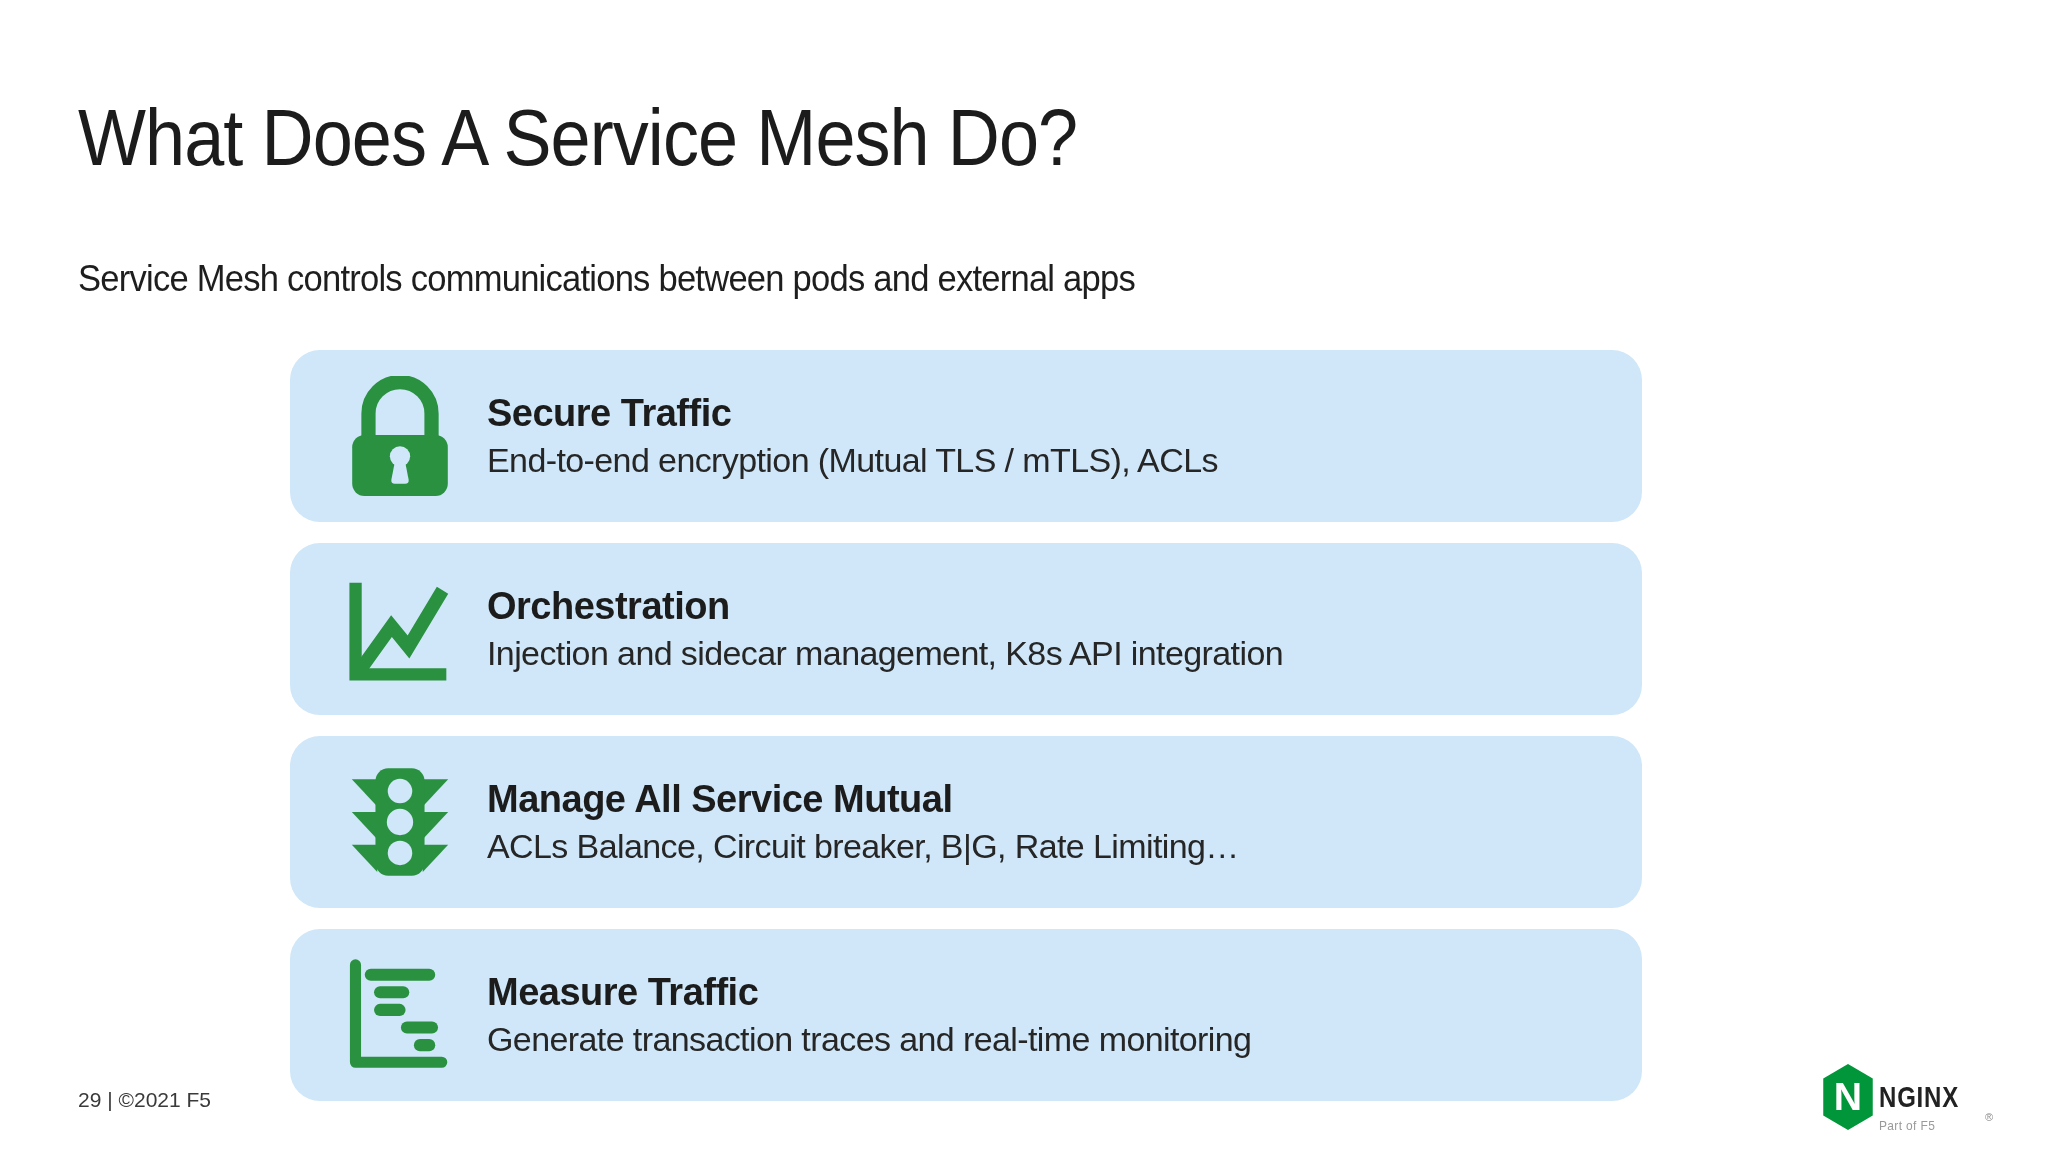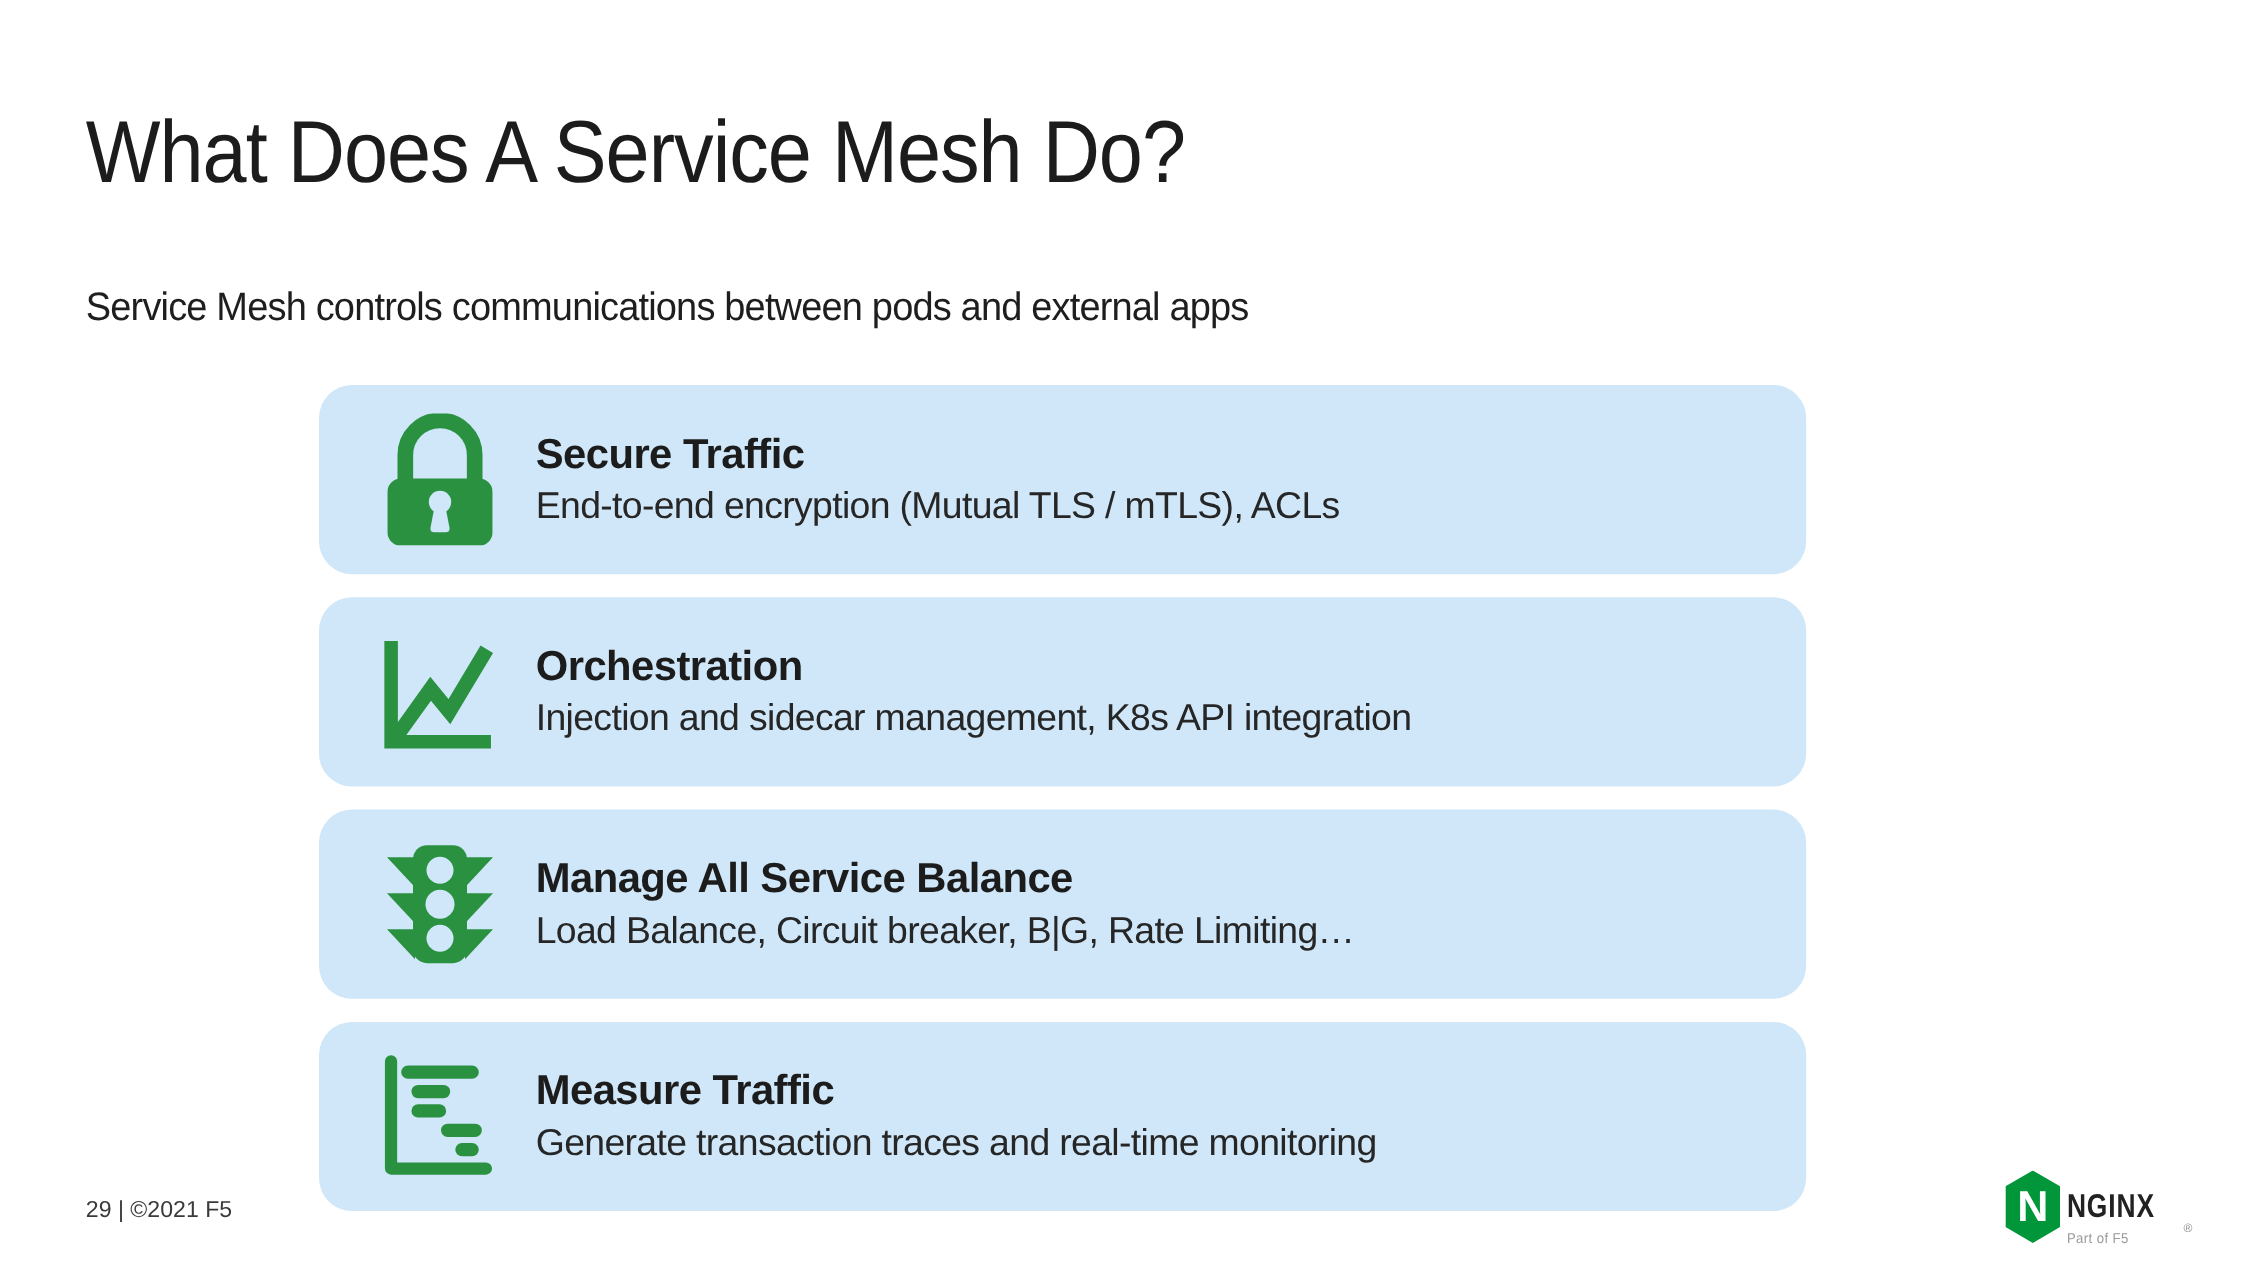--- a/index.html
+++ b/index.html
@@ -123,22 +123,22 @@
           <polygon points="80,50 108,50 80,80" style="fill:var(--icon-green,#2a9140)"></polygon>
           <polygon points="30,86 2,86 30,116" style="fill:var(--icon-green,#2a9140)"></polygon>
           <polygon points="80,86 108,86 80,116" style="fill:var(--icon-green,#2a9140)"></polygon>
           <rect x="28" y="2" width="54" height="118" rx="14" style="fill:var(--icon-green,#2a9140)"></rect>
           <circle cx="55" cy="27" r="13.5" style="fill:var(--card-bg,#cfe7f8)"></circle>
           <circle cx="55" cy="61" r="14.5" style="fill:var(--card-bg,#cfe7f8)"></circle>
           <circle cx="55" cy="95" r="13.5" style="fill:var(--card-bg,#cfe7f8)"></circle>
         </svg>
       </div>
       <div class="card-text">
-        <div class="card-title">Manage All Service Balance</div>
-        <div class="card-desc">Load Balance, Circuit breaker, B|G, Rate Limiting…</div>
+        <div class="card-title">Manage All Service Mutual</div>
+        <div class="card-desc">ACLs Balance, Circuit breaker, B|G, Rate Limiting…</div>
       </div>
     </div>
 
     <div class="card">
       <div class="card-icon-box">
         <svg width="102" height="116" viewBox="0 0 110 116">
           <polyline points="7,4 7,109 100,109" fill="none" style="stroke:var(--icon-green,#2a9140)" stroke-width="12" stroke-linecap="round" stroke-linejoin="round"></polyline>
           <rect x="17" y="8" width="76" height="13" rx="6.5" style="fill:var(--icon-green,#2a9140)"></rect>
           <rect x="27" y="27" width="38" height="13" rx="6.5" style="fill:var(--icon-green,#2a9140)"></rect>
           <rect x="27" y="46" width="34" height="13" rx="6.5" style="fill:var(--icon-green,#2a9140)"></rect>

